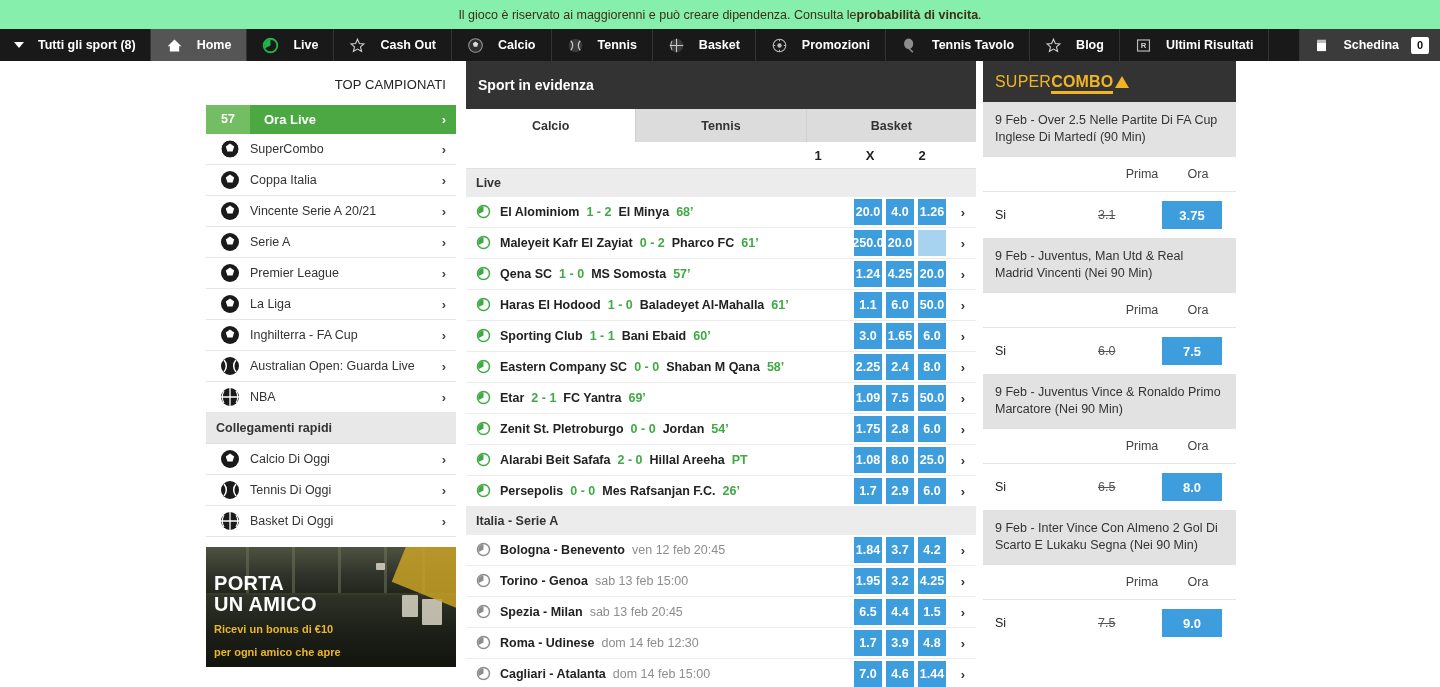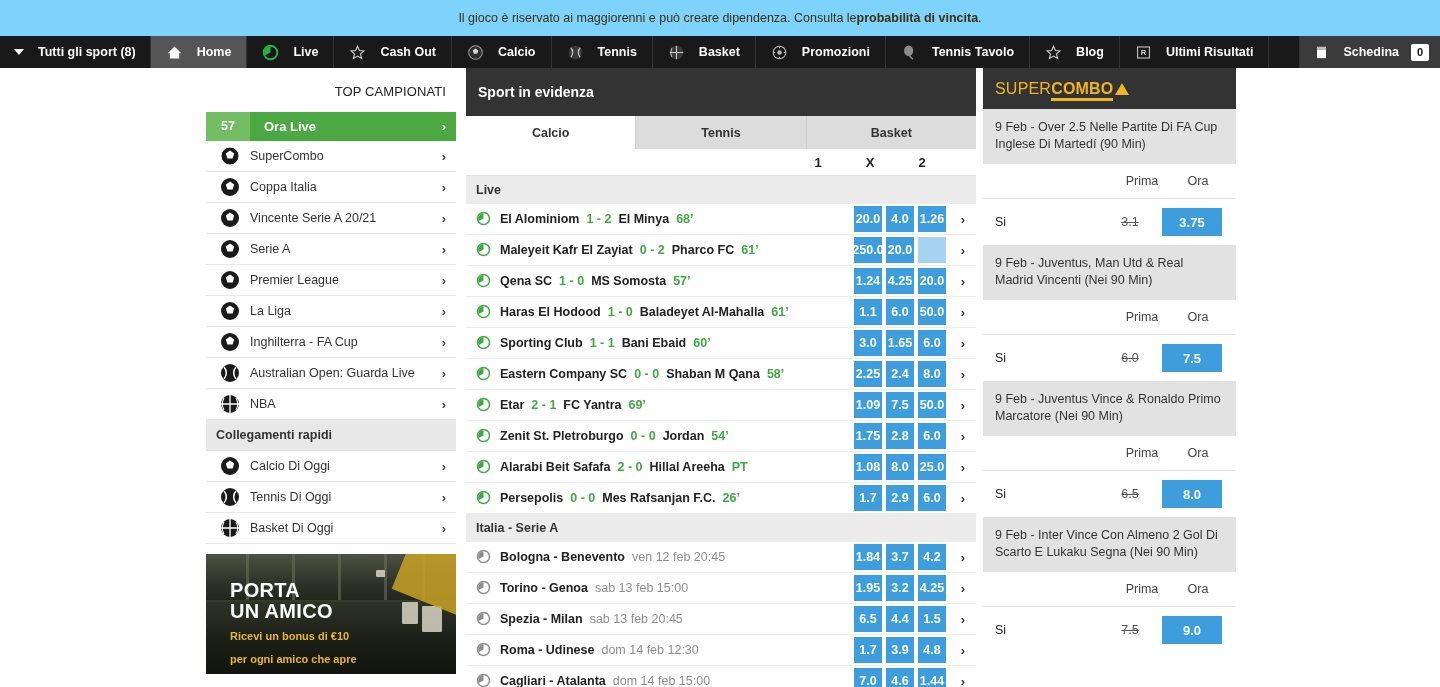--- a/index.html
+++ b/index.html
@@ -6,21 +6,21 @@
   html,body { width:1440px; height:687px; overflow:hidden; }
   body {
     font-family: "Liberation Sans", sans-serif;
     background:#ffffff;
     font-size:13px;
     color:#222;
   }
 
   
   .top-banner {
-    height:36px; background:#7dd3fc;
+    height:29px; background:#86efac;
     display:flex; align-items:center; justify-content:center;
     color:#3d3013; font-size:12.5px;
   }
   .top-banner b { font-weight:bold; }
 
   
   .navbar {
     height:32px; background:#191919; display:flex; align-items:stretch;
     color:#fff; font-size:12.5px; font-weight:bold;
   }
@@ -99,21 +99,21 @@
     position:absolute; left:0; right:0; bottom:0; height:72px;
     background:linear-gradient(180deg,#2e3327 0%,#1d2018 50%,#12140e 100%);
   }
   .promo .lightbox {
     position:absolute; background:#d8d5c4; opacity:.85; border-radius:1px;
   }
   .promo .corner {
     position:absolute; right:-14px; top:-8px; width:70px; height:58px;
     background:#c9a227; transform:rotate(22deg); opacity:.85;
   }
-  .promo .txt { position:absolute; left:24px; top:26px; z-index:3; }
+  .promo .txt { position:absolute; left:8px; top:26px; z-index:3; }
   .promo .big {
     color:#fff; font-size:20px; font-weight:bold; line-height:21px; letter-spacing:.3px;
   }
   .promo .small {
     color:#e9b729; font-size:11px; font-weight:bold; line-height:17px; margin-top:6px;
   }
 
   
   .centercol { width:510px; flex:0 0 510px; margin-left:10px; background:#fff; }
   .dark-head {
@@ -190,21 +190,21 @@
     font-size:12.5px; color:#444; text-align:center;
   }
   .lab-prima { width:64px; }
   .lab-ora { width:48px; margin-right:6px; }
   .combo-body {
     display:flex; align-items:center; height:46px; background:#fff; padding-right:8px;
   }
   .combo-body .si { padding-left:12px; font-size:12.5px; color:#222; }
   .combo-body .sp { flex:1; }
   .old-odd {
-    width:64px; text-align:center; font-size:12.5px; color:#555;
+    width:64px; text-align:left; font-size:12.5px; color:#555;
     text-decoration:line-through;
   }
   .new-odd {
     width:60px; height:28px; margin-right:6px; background:#3d9ddd; color:#fff;
     font-size:13px; font-weight:bold;
     display:flex; align-items:center; justify-content:center; cursor:pointer;
   }
 </style>
 </head>
 <body>

